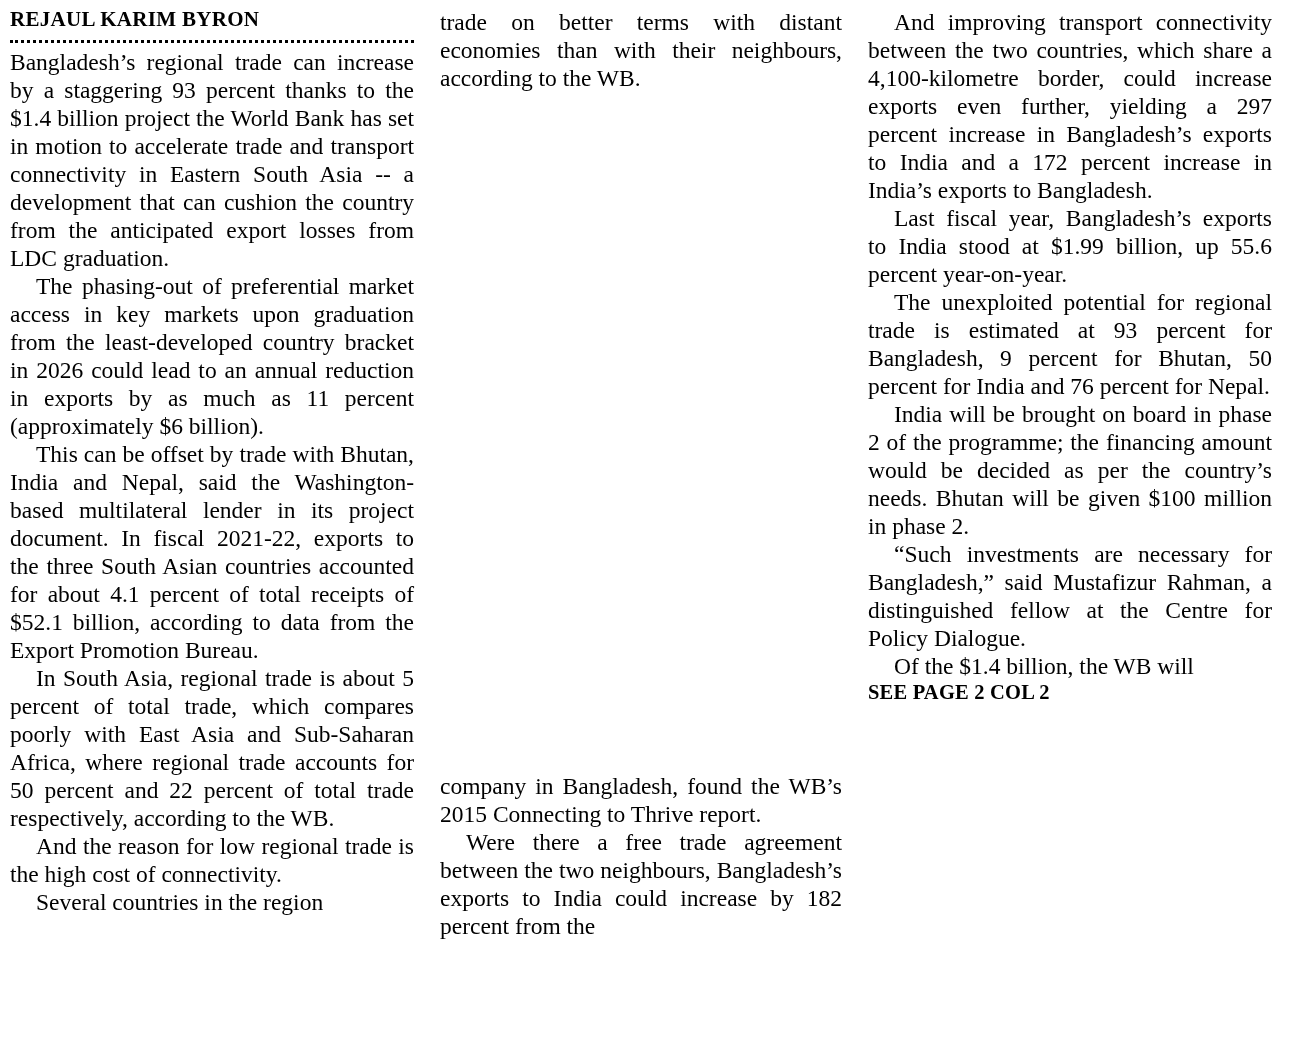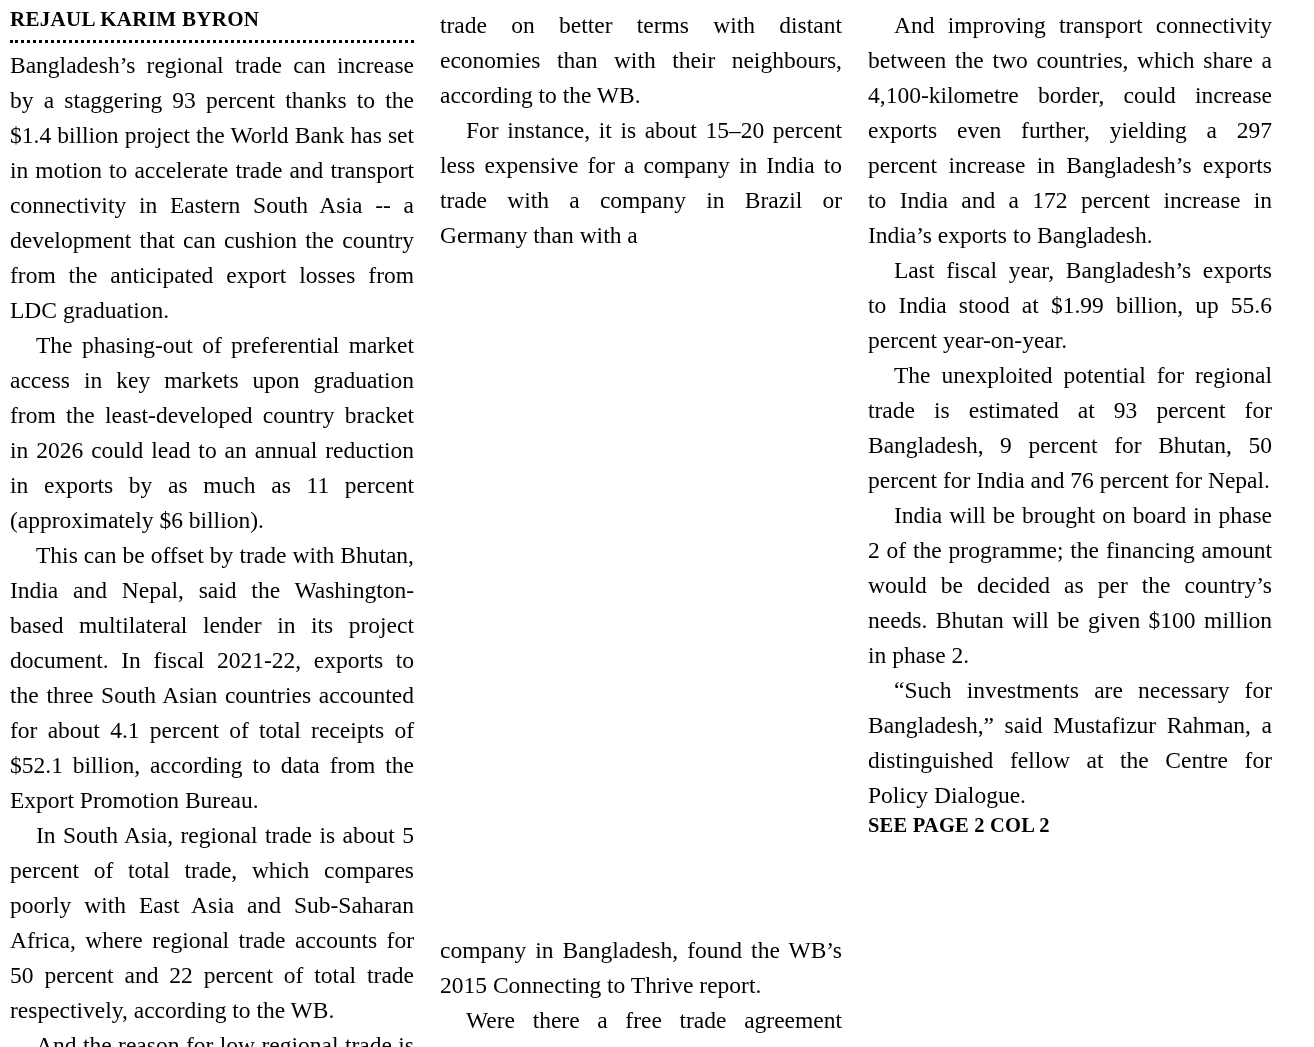--- a/index.html
+++ b/index.html
@@ -50,21 +50,21 @@
   .dotrule {
     height: 6px;
     margin: 0 0 5px 0;
     border-bottom: 3px dotted #000;
     width: 100%;
   }
 
   p.body {
     margin: 0;
     font-size: 23.5px;
-    line-height: 35px;
+    line-height: 28px;
     text-align: justify;
     text-justify: inter-word;
     -webkit-hyphens: none;
     hyphens: none;
     color: #000;
   }
   p.body.indent {
     text-indent: 26px;
   }
   p.body + p.body {
@@ -101,31 +101,31 @@
       <p class="body">Bangladesh’s regional trade can increase by a staggering 93 percent thanks to the $1.4 billion project the World Bank has set in motion to accelerate trade and transport connectivity in Eastern South Asia -- a development that can cushion the country from the anticipated export losses from LDC graduation.</p>
       <p class="body indent">The phasing-out of preferential market access in key markets upon graduation from the least-developed country bracket in 2026 could lead to an annual reduction in exports by as much as 11 percent (approximately $6 billion).</p>
       <p class="body indent">This can be offset by trade with Bhutan, India and Nepal, said the Washington-based multilateral lender in its project document. In fiscal 2021-22, exports to the three South Asian countries accounted for about 4.1 percent of total receipts of $52.1 billion, according to data from the Export Promotion Bureau.</p>
       <p class="body indent">In South Asia, regional trade is about 5 percent of total trade, which compares poorly with East Asia and Sub-Saharan Africa, where regional trade accounts for 50 percent and 22 percent of total trade respectively, according to the WB.</p>
       <p class="body indent">And the reason for low regional trade is the high cost of connectivity.</p>
       <p class="body indent">Several countries in the region</p>
     </div>
 
     <div class="col col-2">
       <p class="body flowtop">trade on better terms with distant economies than with their neighbours, according to the WB.</p>
-      <p class="body indent">For instance, it is about 15–20 percent less expensive for a company in India to trade with a company in Brazil or Germany than with a</p>
 
       <div class="spacer" style="height:680px;"></div>
 
       <p class="body">company in Bangladesh, found the WB’s 2015 Connecting to Thrive report.</p>
       <p class="body indent">Were there a free trade agreement between the two neighbours, Bangladesh’s exports to India could increase by 182 percent from the</p>
     </div>
 
     <div class="col col-3">
       <p class="body indent">And improving transport connectivity between the two countries, which share a 4,100-kilometre border, could increase exports even further, yielding a 297 percent increase in Bangladesh’s exports to India and a 172 percent increase in India’s exports to Bangladesh.</p>
       <p class="body indent">Last fiscal year, Bangladesh’s exports to India stood at $1.99 billion, up 55.6 percent year-on-year.</p>
       <p class="body indent">The unexploited potential for regional trade is estimated at 93 percent for Bangladesh, 9 percent for Bhutan, 50 percent for India and 76 percent for Nepal.</p>
       <p class="body indent">India will be brought on board in phase 2 of the programme; the financing amount would be decided as per the country’s needs. Bhutan will be given $100 million in phase 2.</p>
       <p class="body indent">“Such investments are necessary for Bangladesh,” said Mustafizur Rahman, a distinguished fellow at the Centre for Policy Dialogue.</p>
+      <p class="body indent">Of the $1.4 billion,  the WB will</p>
       <div class="seepage">SEE PAGE 2 COL 2</div>
     </div>
 
   </div>
 </div>
 
 </body></html>

